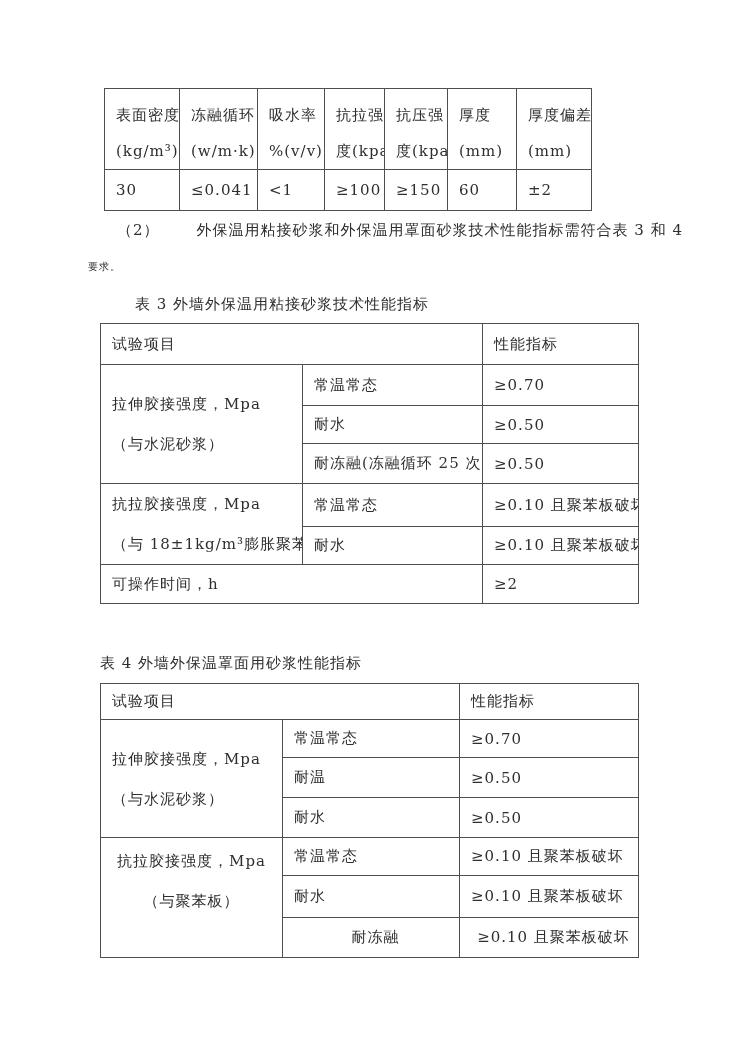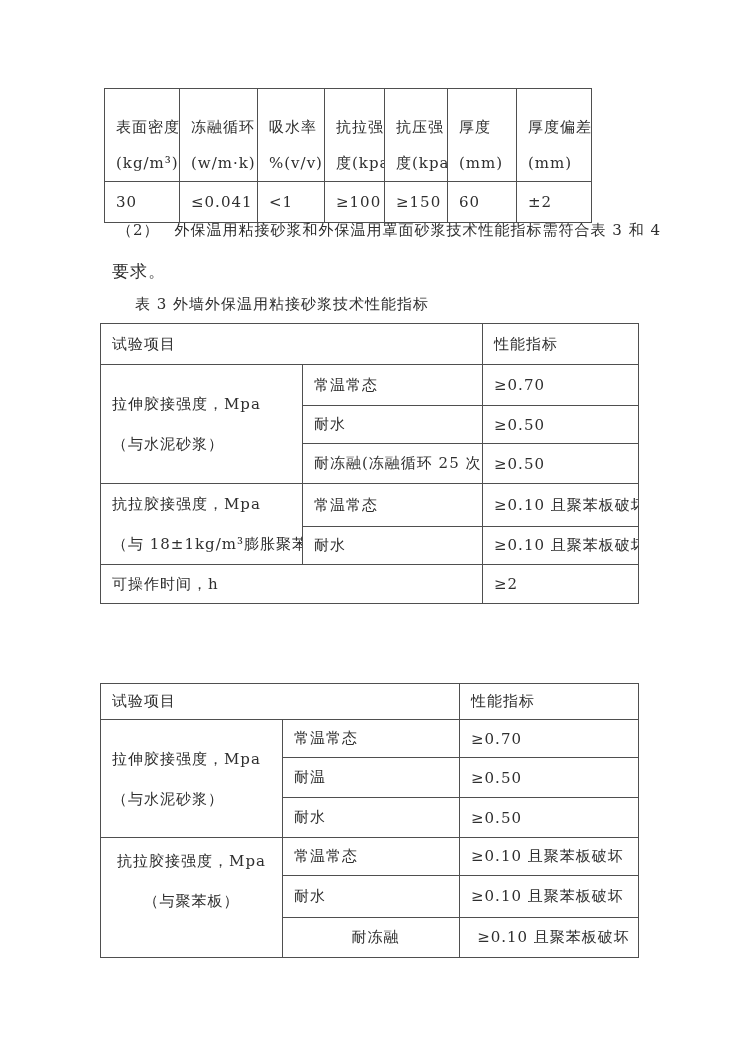--- a/index.html
+++ b/index.html
@@ -18,26 +18,26 @@
     vertical-align:middle;
     padding:0 2px 0 11px;
     overflow:hidden; white-space:nowrap;
   }
   .blk { display:block; }
 
   
   .t1 { position:absolute; left:104px; top:88px; width:487px; }
   .t1 tr.head { height:78px; }
   .t1 tr.vals { height:41px; }
-  .t1 tr.head td { vertical-align:top; padding-top:20px; line-height:36px; }
+  .t1 tr.head td { vertical-align:top; padding-top:8px; line-height:36px; }
 
   
   .para-l1 { position:absolute; left:117px; top:221px; font-size:15px; letter-spacing:1px; white-space:nowrap; }
-  .para-l1 .ptext { margin-left:15px; }
-  .para-l2 { position:absolute; left:112px; top:260px; font-size:17px; letter-spacing:1px; }
+  .para-l1 .ptext { margin-left:37px; }
+  .para-l2 { position:absolute; left:88px; top:260px; font-size:10px; letter-spacing:1px; }
   .caption { position:absolute; left:100px; font-size:15px; letter-spacing:1px; white-space:nowrap; }
   .c3 { top:295px;margin-left:35px; }
   .c4 { top:654px; }
 
   
   .t3 { position:absolute; left:100px; top:323px; width:538px; }
   .t4 { position:absolute; left:100px; top:683px; width:538px; }
   .glabel { line-height:40px; }
   .t4 .g2 { vertical-align:top; text-align:center; padding:3px 0 0 0; }
 
@@ -153,20 +153,21 @@
       <td>耐水</td>
       <td>≥0.10 且聚苯板破坏</td>
     </tr>
     <tr class="r7">
       <td colspan="2">可操作时间，h</td>
       <td>≥2</td>
     </tr>
   </tbody>
     </table>
 
+  <div class="caption c4">表 4 外墙外保温罩面用砂浆性能指标</div>
 
   <table class="t4">
     <colgroup>
       <col style="width:182px">
         <col style="width:177px">
         <col style="width:179px">
     </colgroup>
     <tbody>
         <tr class="r1">
       <td colspan="2">试验项目</td>

